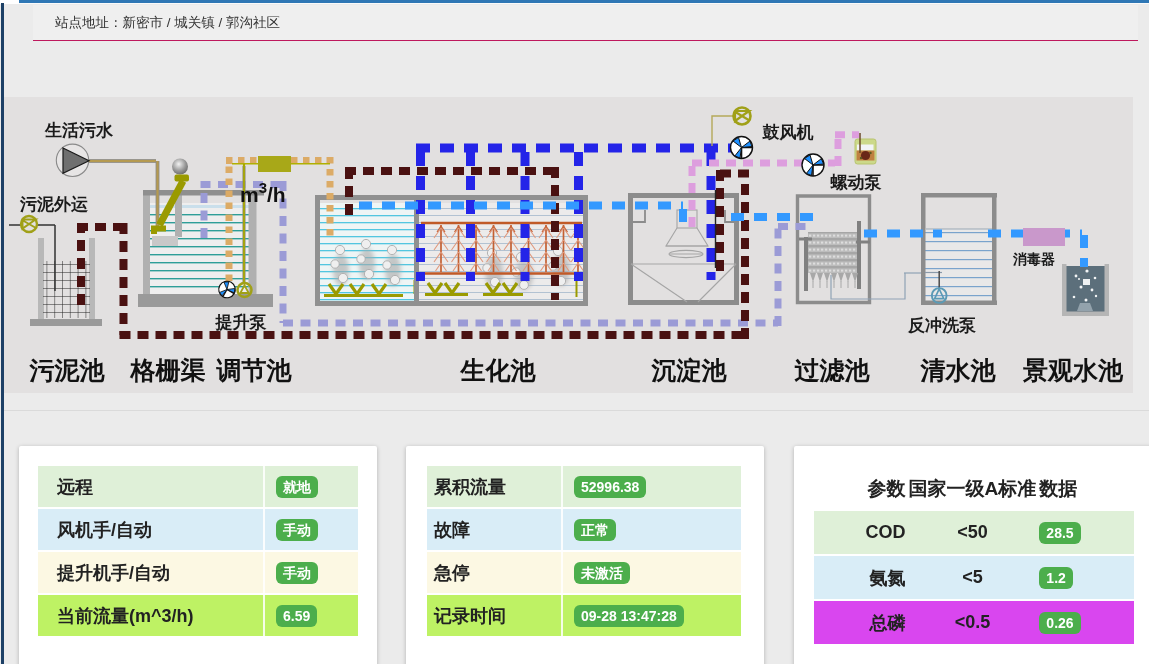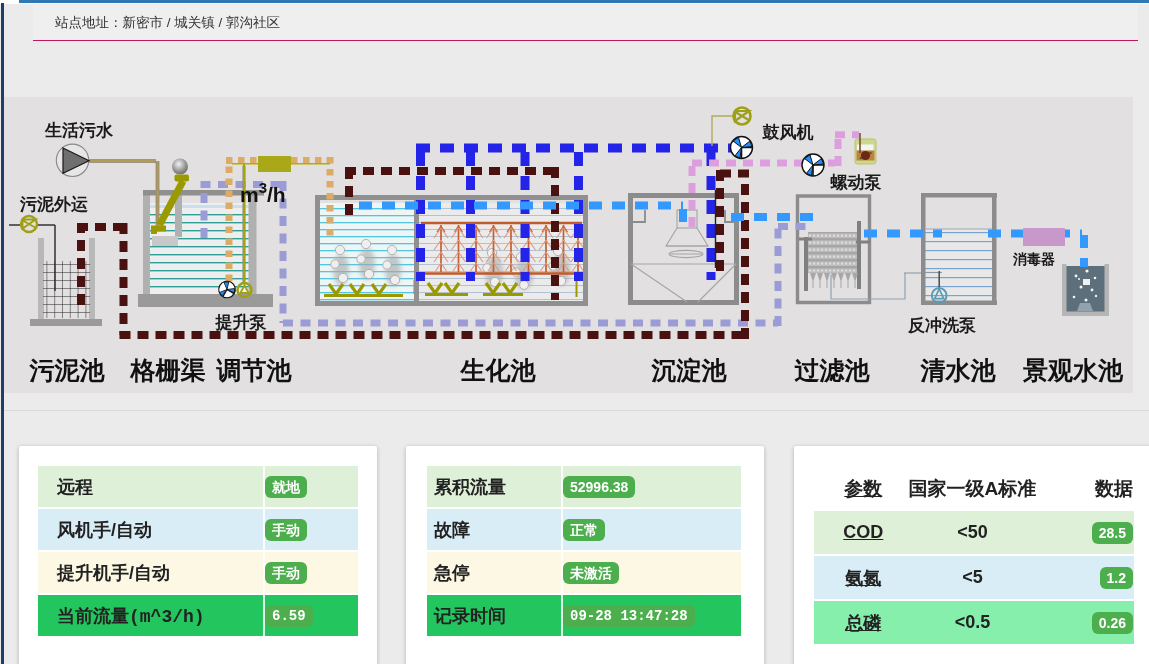--- a/index.html
+++ b/index.html
@@ -15,37 +15,37 @@
 .diagram{position:absolute;left:4px;top:97px;width:1129px;height:296px;background:#e2e0e0;}
 .card{position:absolute;background:#fff;border-radius:2px;box-shadow:0 1px 4px rgba(0,0,0,.25);}
 #card1{left:19px;top:446px;width:358px;height:240px;}
 #card2{left:406px;top:446px;width:358px;height:240px;}
 #card3{left:794px;top:446px;width:360px;height:240px;}
 .tbl{position:absolute;left:19px;top:20px;right:19px;}
 .row{height:41px;margin-bottom:2px;display:flex;align-items:center;position:relative;}
 .row.g{background:#dff0d8;}
 .row.b{background:#d9edf7;}
 .row.y{background:#fcf8e3;}
-.row.p{background:#22c55e;font-family:Liberation Mono, monospace;}
+.row.p{background:#bef264;}
 .row .lab{width:227px;padding-left:19px;font-size:18px;font-weight:bold;color:#222;
   border-right:2px solid rgba(255,255,255,.85);height:100%;display:flex;align-items:center;box-sizing:border-box;}
 #card2 .row .lab{width:136px;padding-left:7px;}
 #card2 .tbl{left:21px;right:23px;}
 .badge{display:inline-block;background:#4cae4c;color:#fff;font-weight:bold;font-size:14px;
-  padding:3px 7px;border-radius:6px;line-height:16px;}
+  padding:3px 7px;border-radius:6px;margin-left:11px;line-height:16px;}
 
 .t3{position:absolute;left:20px;top:20px;width:320px;border-collapse:separate;border-spacing:0 2px;}
 .t3 th{font-size:19px;font-weight:bold;color:#222;height:39px;white-space:nowrap;}
 .t3 td{font-size:18px;font-weight:bold;color:#222;height:41px;white-space:nowrap;}
-.t3 .c1{width:90px;text-align:center;padding-left:7px;text-decoration:underline;}
+.t3 .c1{width:90px;text-align:right;padding-left:7px;}
 .t3 .c2{width:130px;text-align:center;}
-.t3 .c3{width:100px;text-align:right;}
+.t3 .c3{width:100px;text-align:left;}
 .t3 tr.g td{background:#dff0d8;}
 .t3 tr.b td{background:#d9edf7;}
-.t3 tr.y td{background:#86efac;}
+.t3 tr.y td{background:#d946ef;}
 .t3 .badge{margin-left:0;}
 </style>
 </head>
 <body>
 <div class="topbar"></div>
 <div class="corner"></div>
 <div class="leftline"></div>
 <div class="hstrip">
     <span>站点地址：新密市 / 城关镇 / 郭沟社区</span>
   </div>

